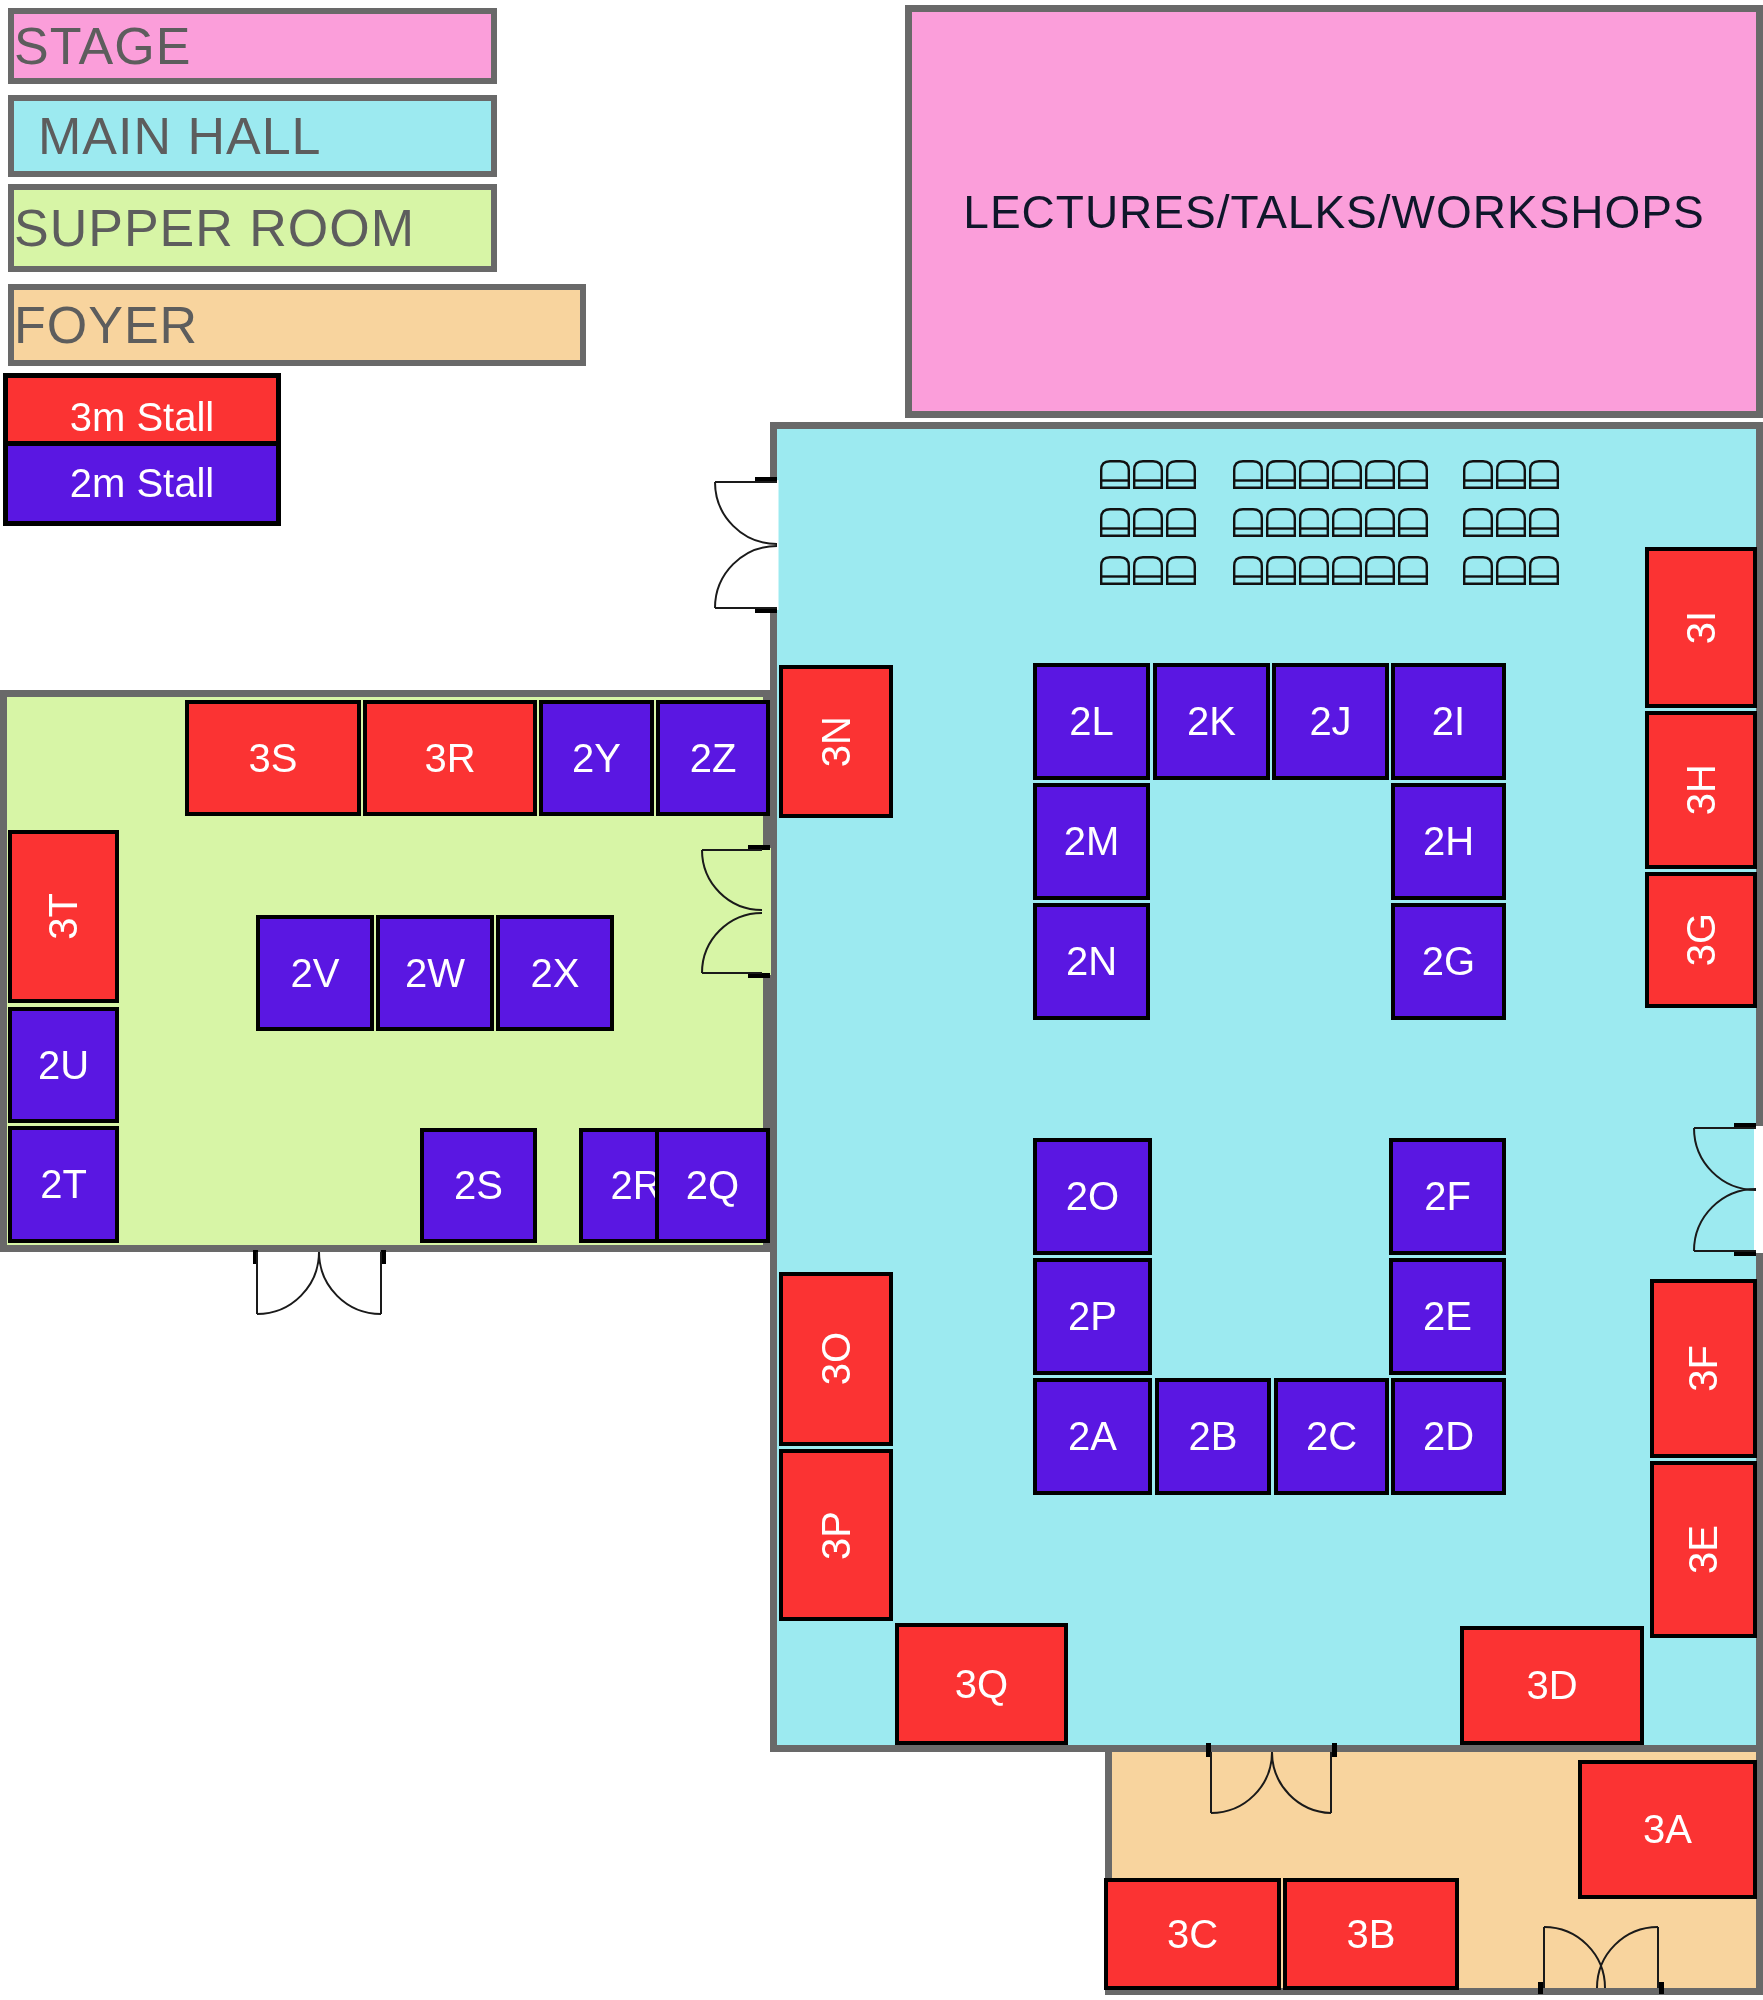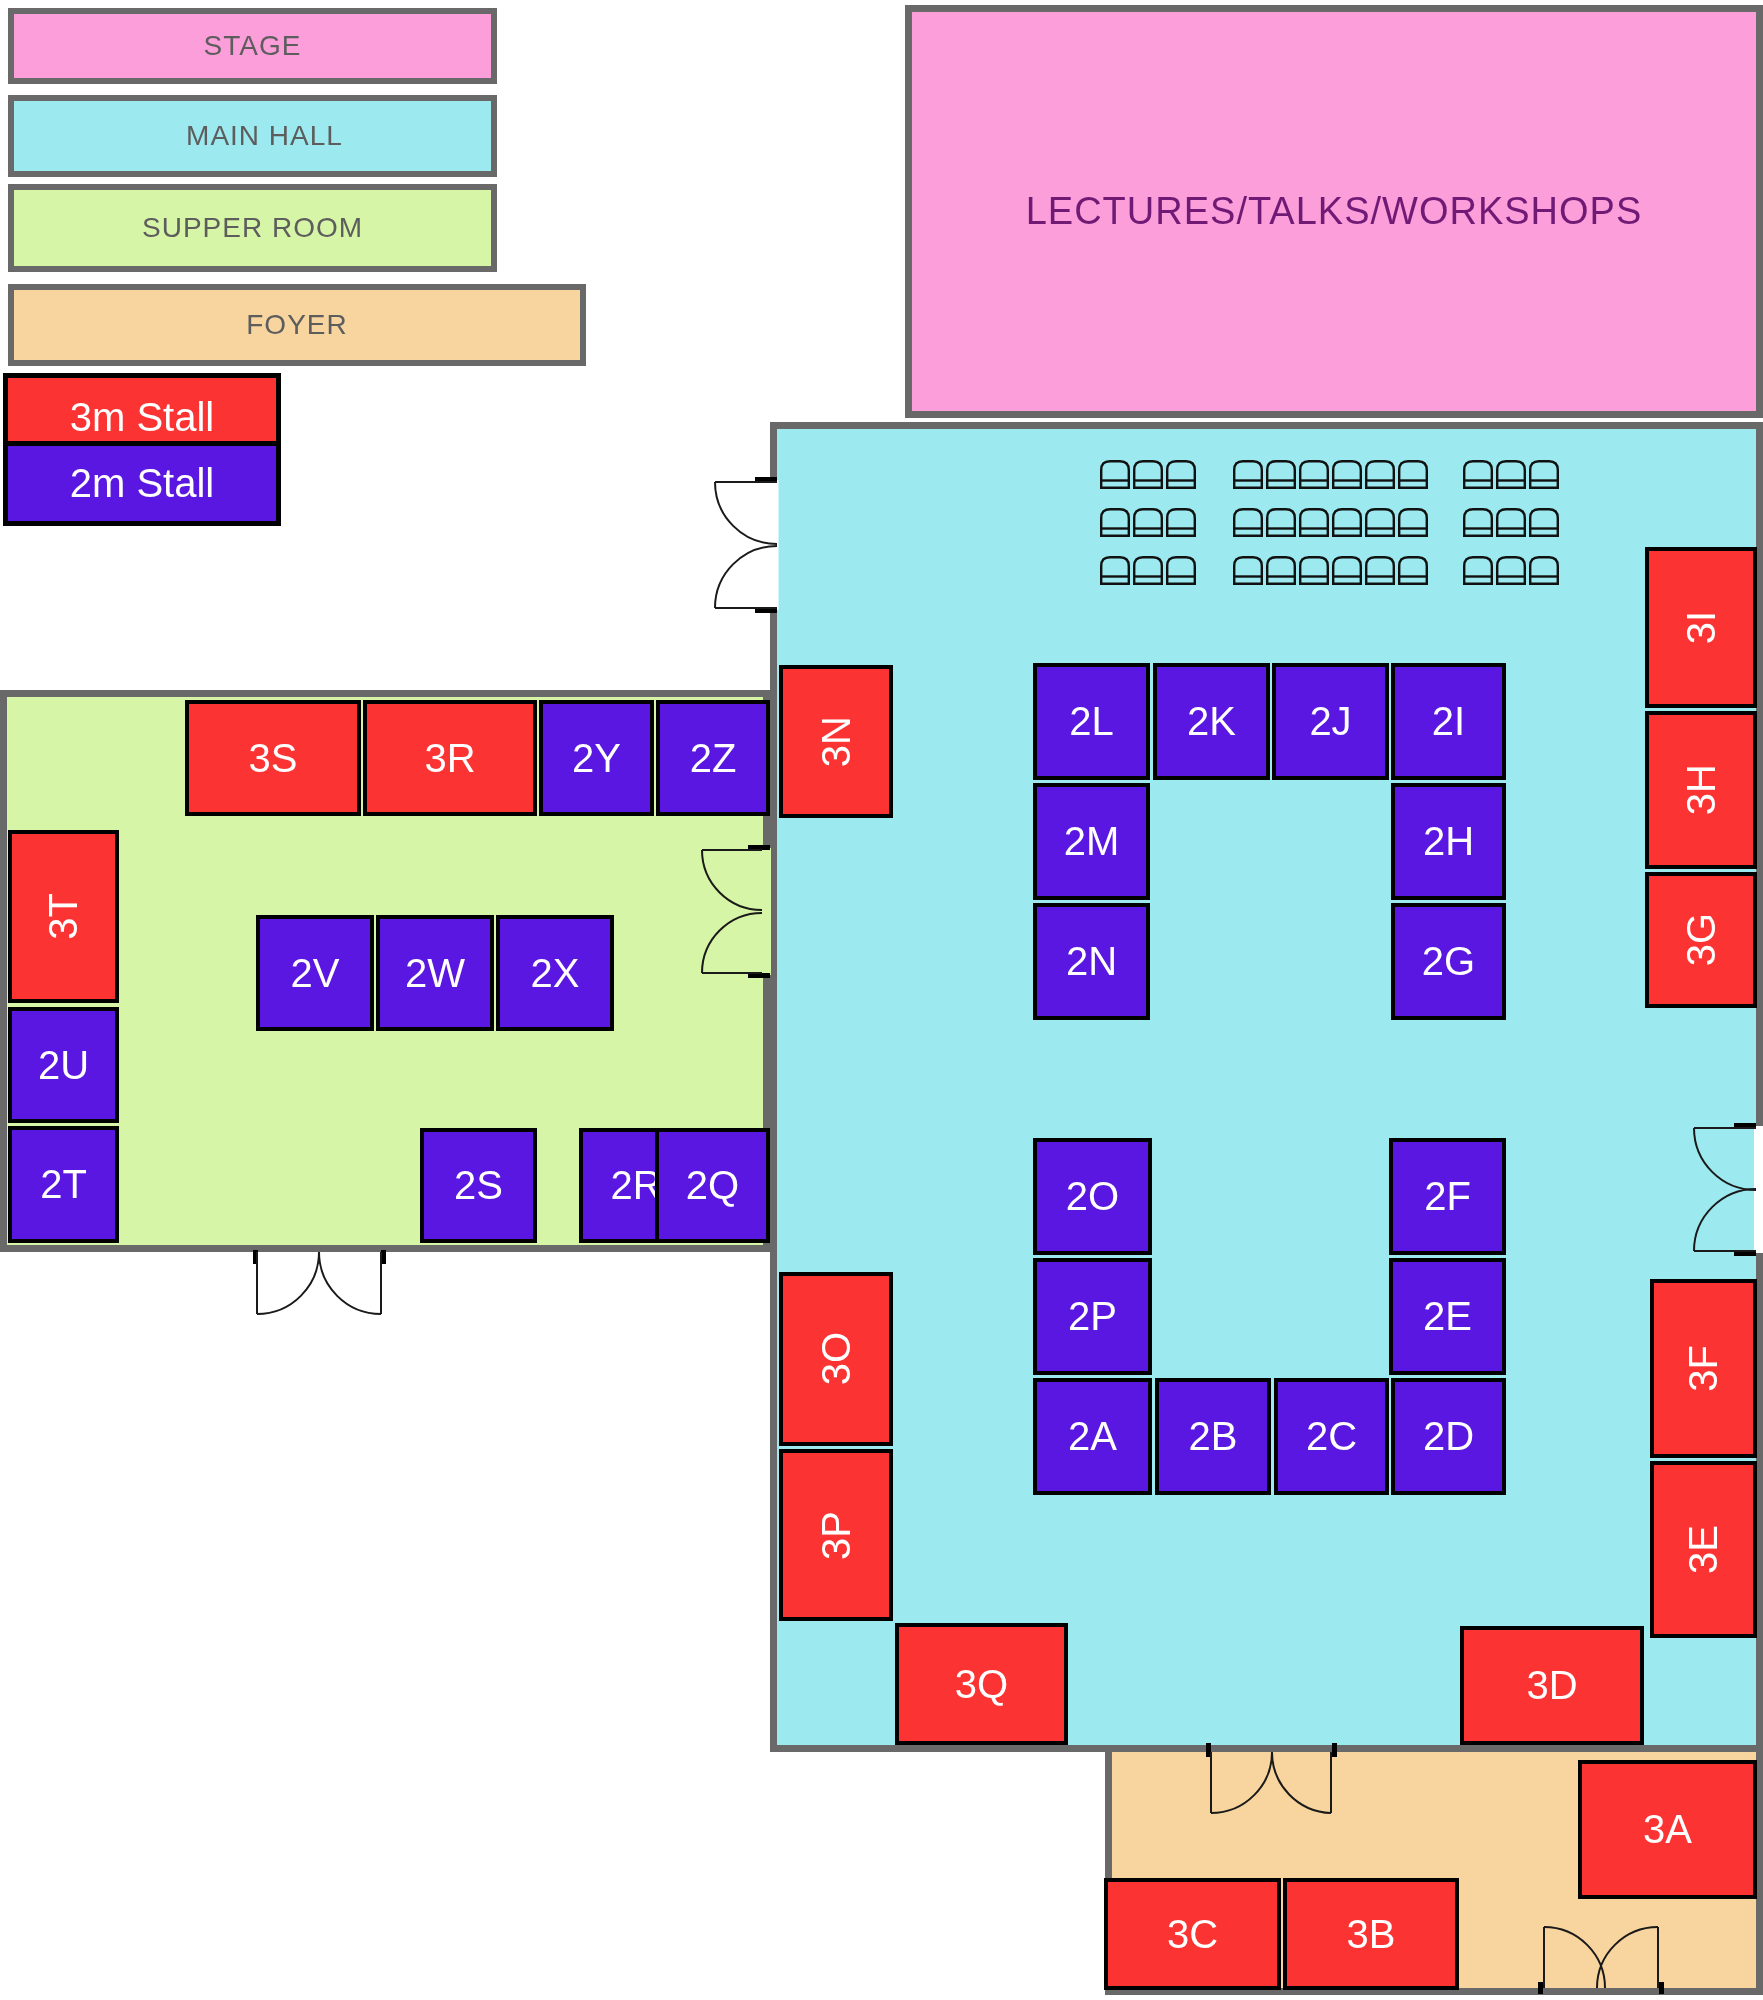--- a/index.html
+++ b/index.html
@@ -1,32 +1,32 @@
 <!DOCTYPE html>
 <html><head>
 <meta charset="utf-8">
 <style>
   html,body{margin:0;padding:0;background:#fff;}
   #plan{position:relative;width:1763px;height:2000px;background:#fff;overflow:hidden;
         font-family:"Liberation Sans", sans-serif;}
   .room{position:absolute;box-sizing:border-box;border:7px solid #696969;
         display:flex;align-items:center;justify-content:center;}
   .legend-room{position:absolute;box-sizing:border-box;border:6px solid #696969;
-        display:flex;align-items:center;justify-content:center;
-        color:#5d5d5d;font-size:28px;letter-spacing:1px;}
+        display:flex;align-items:center;justify-content:flex-start;
+        color:#5d5d5d;font-size:52px;letter-spacing:1px;}
   .legend-stall{position:absolute;box-sizing:border-box;border:5px solid #000;
         display:flex;align-items:center;justify-content:center;
         color:#fff;font-size:40px;}
   .stall{position:absolute;box-sizing:border-box;border:4px solid #000;
         display:flex;align-items:center;justify-content:center;
         color:#fff;font-size:40px;z-index:3;}
   .s2{background:#5a17e2;}
   .s3{background:#fb3333;}
   .vert span{writing-mode:vertical-rl;transform:rotate(180deg);}
-  .stage-label{color:#701a75;font-size:38px;letter-spacing:1px;}
+  .stage-label{color:#0f172a;font-size:46px;letter-spacing:1px;}
   #overlay{position:absolute;left:0;top:0;z-index:4;pointer-events:none;}
   .fill-pink{background:#fb9eda;}
   .fill-cyan{background:#9ceaf0;}
   .fill-green{background:#d7f5a6;}
   .fill-orange{background:#f8d49e;}
   .fill-red{background:#fb3333;}
   .fill-purple{background:#5a17e2;}
 </style>
 </head>
 <body>

